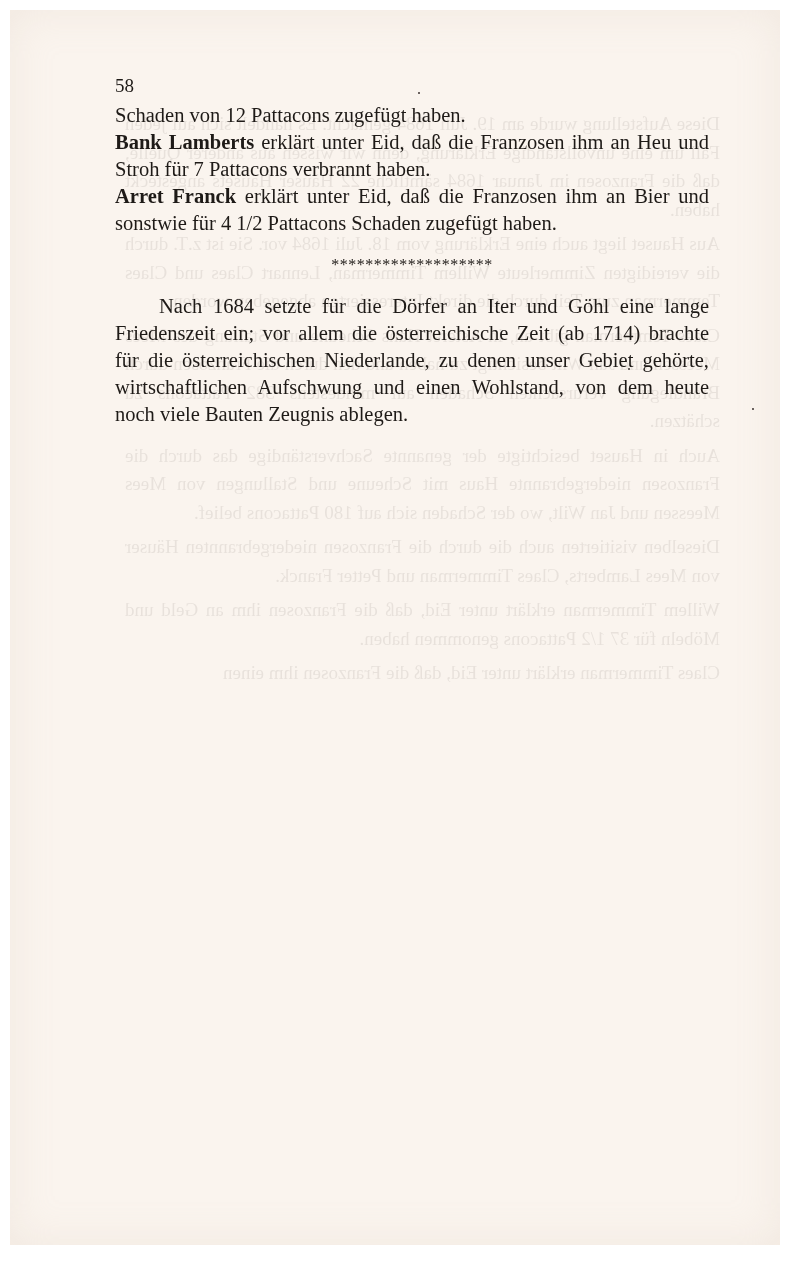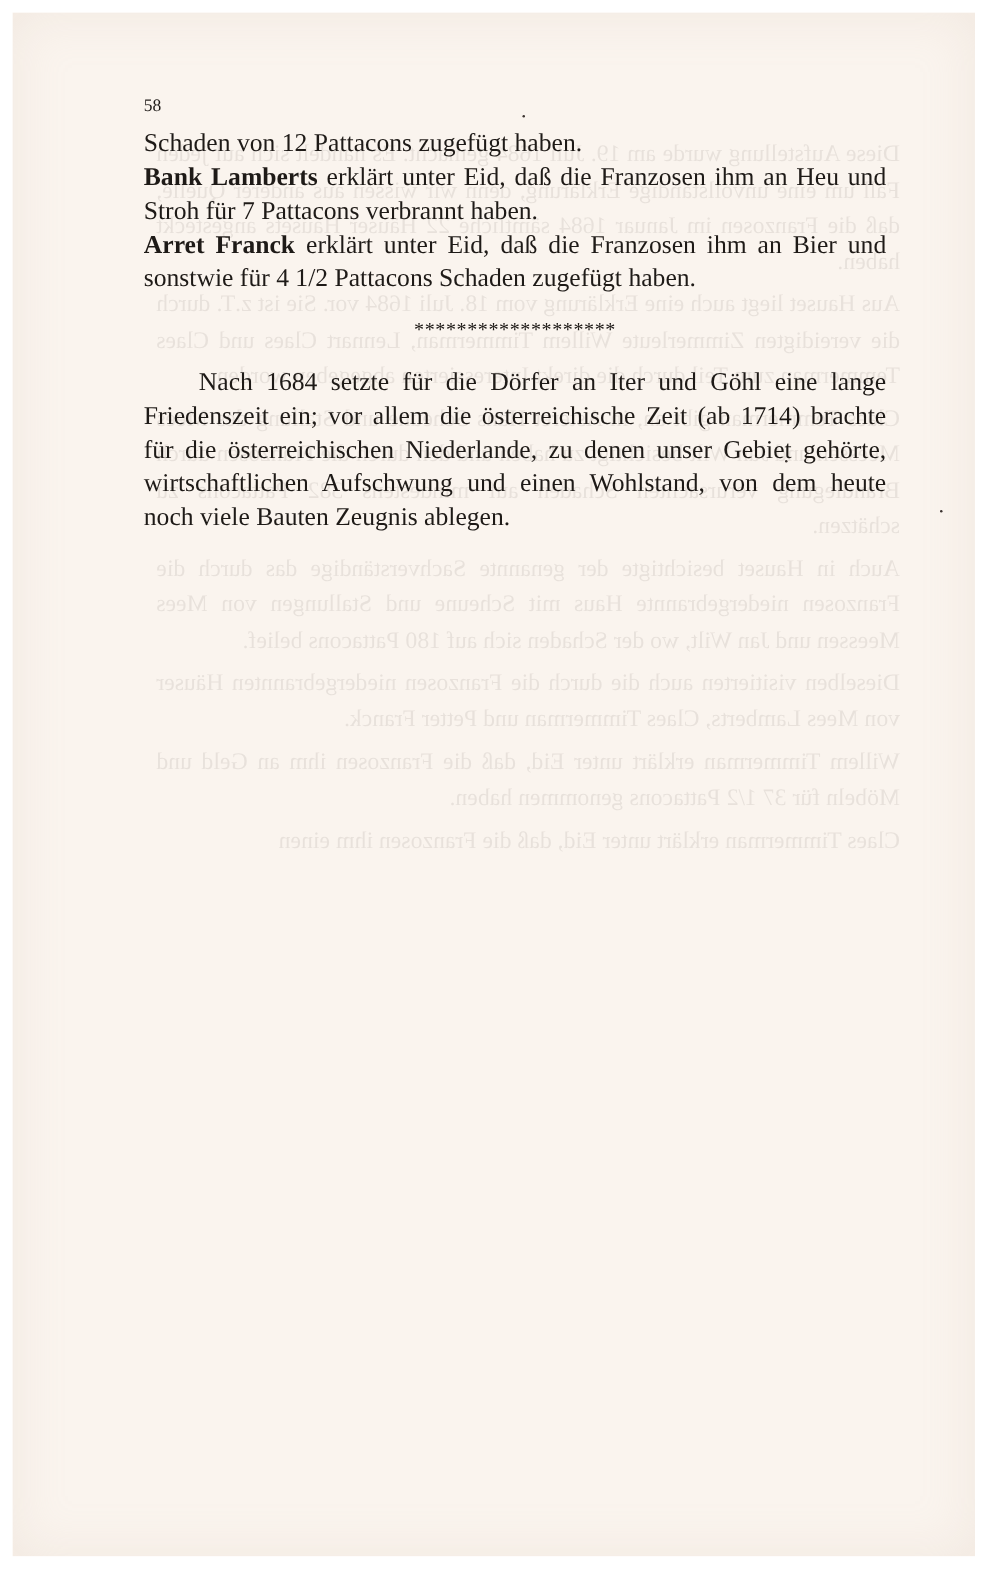--- a/index.html
+++ b/index.html
@@ -32,21 +32,21 @@
     }
     .bleed p { margin: 0 0 6px 0; }
     .content {
       position: absolute;
       left: 115px; top: 72px;
       width: 594px;
       font-size: 20.5px;
       line-height: 27px;
     }
     .page-number {
-      font-size: 14px;
+      font-size: 19px;
       margin-bottom: 4px;
       height: 26px;
     }
     .content p { margin: 0; }
     .just { text-align: justify; }
     .name { font-weight: bold; }
     .separator {
       text-align: center;
       font-size: 16px;
       letter-spacing: 0.5px;

